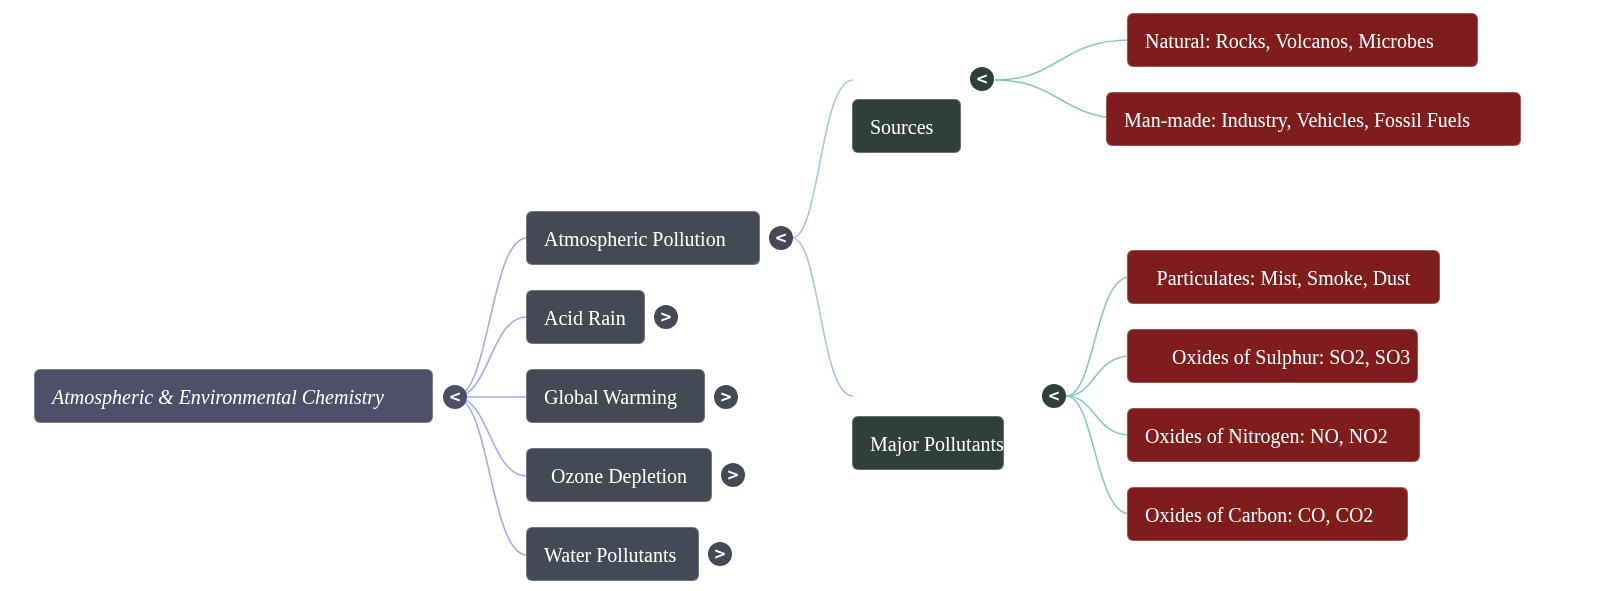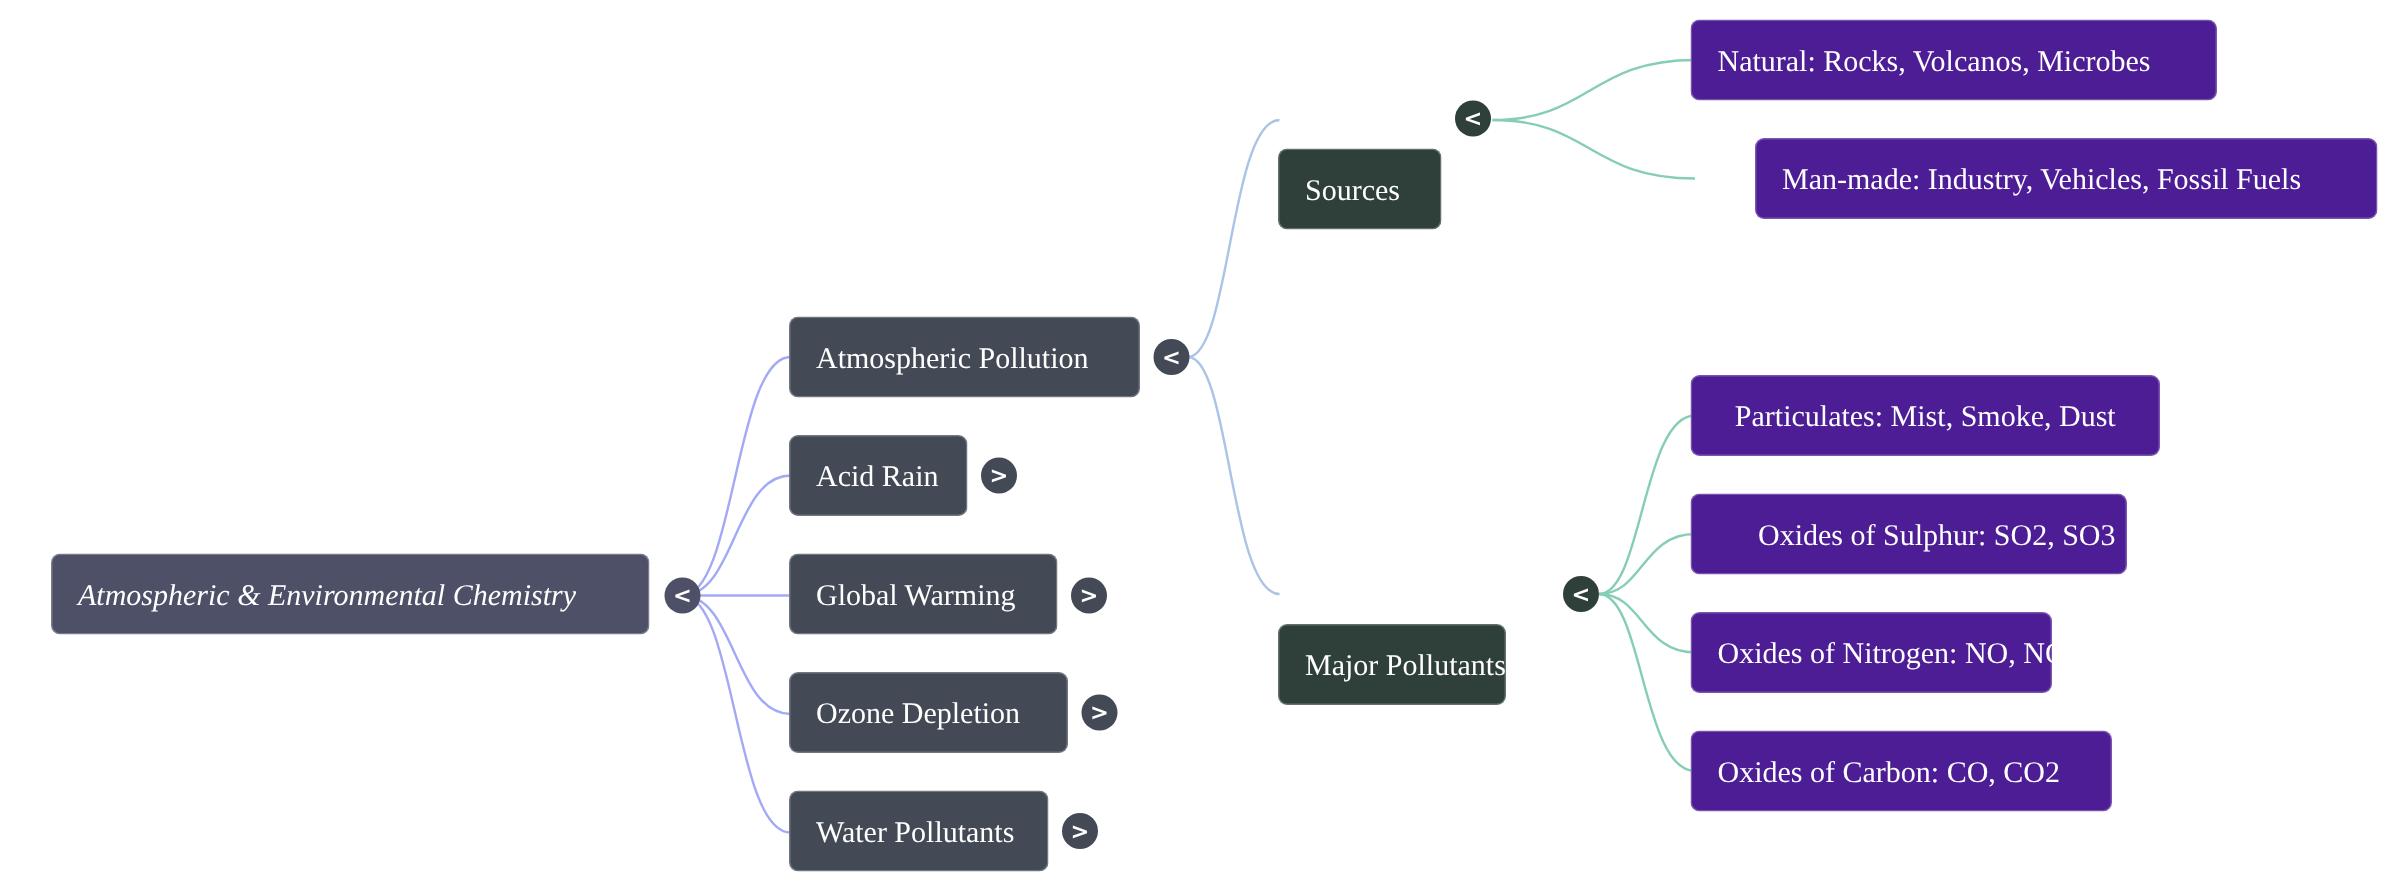--- a/index.html
+++ b/index.html
@@ -36,21 +36,21 @@
       font-size: 20px;
       line-height: 54px;
       padding: 0 17px;
       white-space: nowrap;
       cursor: pointer;
       border: 1px solid rgba(255,255,255,0.25);
     }
     .node.root   { background: #4e5068; }
     .node.l1     { background: #434a55; }
     .node.l2     { background: #2f403b; margin-top: 47px; }
-    .node.l3     { background: #4c1d95; }
+    .node.l3     { background: #7f1d1d; }
     .toggle {
       position: absolute;
       width: 24px;
       height: 24px;
       border-radius: 50%;
       color: #ffffff;
       font-family: "DejaVu Sans", sans-serif;
       font-size: 15px;
       font-weight: bold;
       line-height: 24px;
@@ -91,32 +91,32 @@
 
   <div class="node l1" style="left:526px; top:211px; width:234px;">Atmospheric Pollution</div>
   <div class="toggle t-l1" style="left:769px; top:226px;">&lt;</div>
 
   <div class="node l1" style="left:526px; top:290px; width:119px;">Acid Rain</div>
   <div class="toggle t-l1" style="left:654px; top:305px;">&gt;</div>
 
   <div class="node l1" style="left:526px; top:369px; width:179px;">Global Warming</div>
   <div class="toggle t-l1" style="left:714px; top:385px;">&gt;</div>
 
-  <div class="node l1" style="left:526px; top:448px; width:186px;">Ozone Depletion</div>
+  <div class="node l1" style="left:526px; top:448px; width:186px;text-align:center;">Ozone Depletion</div>
   <div class="toggle t-l1" style="left:721px; top:463px;">&gt;</div>
 
   <div class="node l1" style="left:526px; top:527px; width:173px;">Water Pollutants</div>
   <div class="toggle t-l1" style="left:708px; top:542px;">&gt;</div>
 
   <div class="node l2" style="left:852px; top:52px; width:109px;">Sources</div>
   <div class="toggle t-l2" style="left:970px; top:67px;">&lt;</div>
 
   <div class="node l2" style="left:852px; top:369px; width:152px;">Major Pollutants</div>
   <div class="toggle t-l2" style="left:1042px; top:384px;">&lt;</div>
 
   <div class="node l3" style="left:1127px; top:13px; width:351px;">Natural: Rocks, Volcanos, Microbes</div>
-  <div class="node l3" style="left:1170px; top:92px; width:415px;">Man-made: Industry, Vehicles, Fossil Fuels</div>
+  <div class="node l3" style="left:1106px; top:92px; width:415px;">Man-made: Industry, Vehicles, Fossil Fuels</div>
 
   <div class="node l3" style="left:1127px; top:250px; width:313px;text-align:center;">Particulates: Mist, Smoke, Dust</div>
   <div class="node l3" style="left:1127px; top:329px; width:291px;padding-left:44px;">Oxides of Sulphur: SO2, SO3</div>
-  <div class="node l3" style="left:1127px; top:408px; width:241px;">Oxides of Nitrogen: NO, NO2</div>
+  <div class="node l3" style="left:1127px; top:408px; width:293px;">Oxides of Nitrogen: NO, NO2</div>
   <div class="node l3" style="left:1127px; top:487px; width:281px;">Oxides of Carbon: CO, CO2</div>
 </div>
 
 </body></html>

